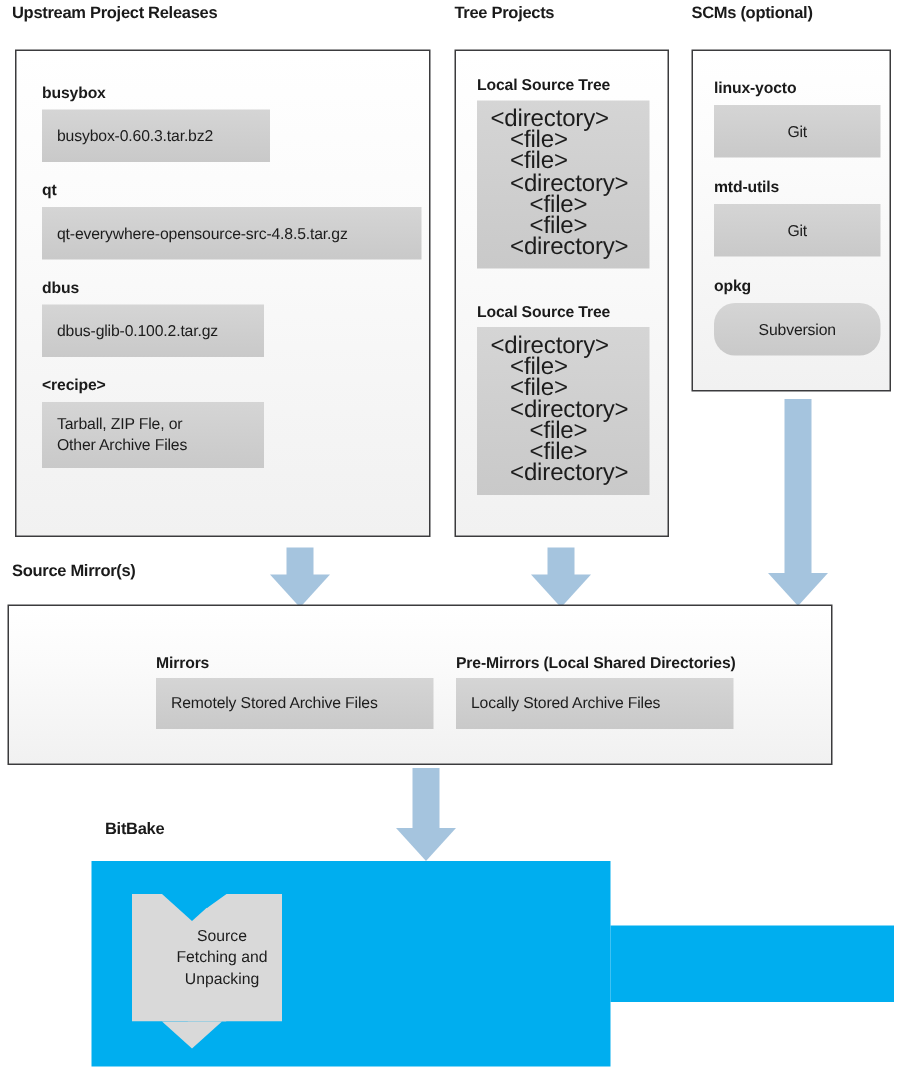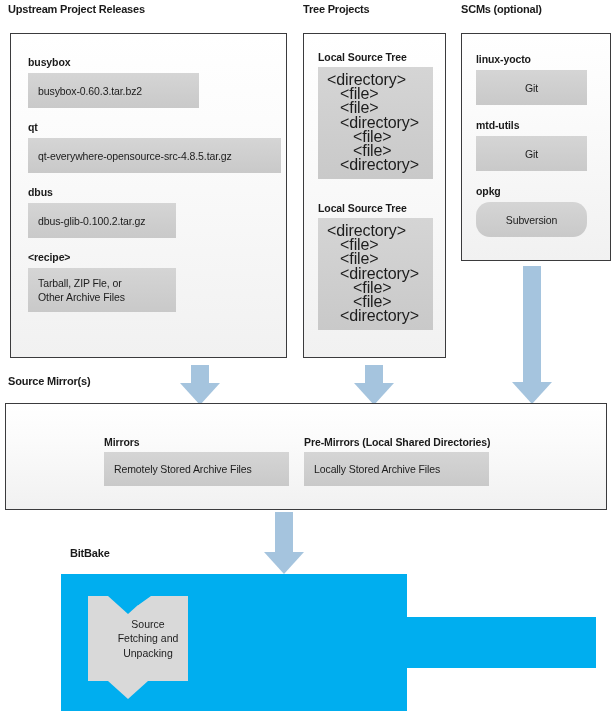--- a/index.html
+++ b/index.html
@@ -134,21 +134,21 @@
 </head>
 <body>
 
 <div class="canvas">
 
   <div class="section-title" style="left:8px; top:3px;">Upstream Project Releases</div>
 
   <div class="panel" style="left:10px; top:33px; width:277px; height:325px;">
 
     <div class="group-label" style="left:17px; top:22px;">busybox</div>
-    <div class="gray-box left" style="left:17px; top:39px; width:171px; height:35px;">busybox-0.60.3.tar.bz2</div>
+    <div class="gray-box left" style="left:17px; top:39px; width:152px; height:35px;">busybox-0.60.3.tar.bz2</div>
 
     <div class="group-label" style="left:17px; top:87px;">qt</div>
     <div class="gray-box left" style="left:17px; top:104px; width:253px; height:35px;">qt-everywhere-opensource-src-4.8.5.tar.gz</div>
 
     <div class="group-label" style="left:17px; top:152px;">dbus</div>
     <div class="gray-box left" style="left:17px; top:169px; width:148px; height:35px;">dbus-glib-0.100.2.tar.gz</div>
 
     <div class="group-label" style="left:17px; top:217px;">&lt;recipe&gt;</div>
     <div class="gray-box" style="left:17px; top:234px; width:148px; height:44px;">
       <span class="two-line">
@@ -180,21 +180,21 @@
       <span class="tree-line" style="padding-left:9px;">   &lt;file&gt;</span>
       <span class="tree-line" style="padding-left:9px;">   &lt;directory&gt;</span>
       <span class="tree-line" style="padding-left:9px;">      &lt;file&gt;</span>
       <span class="tree-line" style="padding-left:9px;">      &lt;file&gt;</span>
       <span class="tree-line" style="padding-left:9px;">   &lt;directory&gt;</span>
     </div>
   </div>
 
   <div class="section-title" style="left:461px; top:3px;">SCMs (optional)</div>
 
-  <div class="panel" style="left:461px; top:33px; width:150px; height:228px;">
+  <div class="panel" style="left:461px; top:33px; width:133px; height:228px;">
 
     <div class="group-label" style="left:14px; top:19px;">linux-yocto</div>
     <div class="gray-box center" style="left:14px; top:36px; width:111px; height:35px;">Git</div>
 
     <div class="group-label" style="left:14px; top:85px;">mtd-utils</div>
     <div class="gray-box center" style="left:14px; top:102px; width:111px; height:35px;">Git</div>
 
     <div class="group-label" style="left:14px; top:151px;">opkg</div>
     <div class="gray-box center" style="left:14px; top:168px; width:111px; height:35px;border-radius:14px;">Subversion</div>
   </div>
@@ -209,21 +209,21 @@
     <div class="arrow-head" style="top:18px;"></div>
   </div>
 
   <div class="arrow-wrap" style="left:512px; top:266px; width:40px; height:140px;">
     <div class="arrow-shaft" style="width:18px; height:118px;"></div>
     <div class="arrow-head" style="top:116px;"></div>
   </div>
 
   <div class="section-title" style="left:8px; top:375px;">Source Mirror(s)</div>
 
-  <div class="panel" style="left:5px; top:403px; width:602px; height:107px;">
+  <div class="panel" style="left:5px; top:403px; width:550px; height:107px;">
 
     <div class="group-label" style="left:98px; top:32px;">Mirrors</div>
     <div class="gray-box left" style="left:98px; top:48px; width:185px; height:34px;">Remotely Stored Archive Files</div>
 
     <div class="group-label" style="left:298px; top:32px;">Pre-Mirrors (Local Shared Directories)</div>
     <div class="gray-box left" style="left:298px; top:48px; width:185px; height:34px;">Locally Stored Archive Files</div>
   </div>
 
   <div class="arrow-wrap" style="left:264px; top:512px; width:40px; height:62px;">
     <div class="arrow-shaft" style="width:18px; height:42px;"></div>

